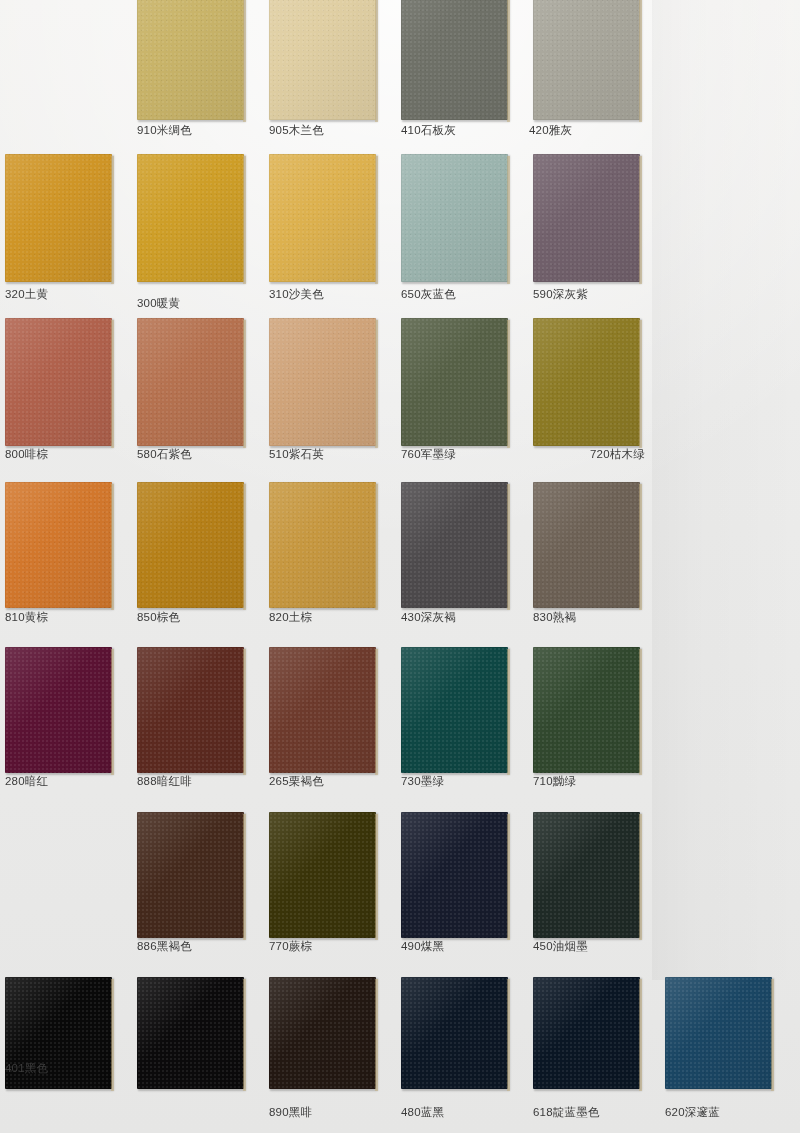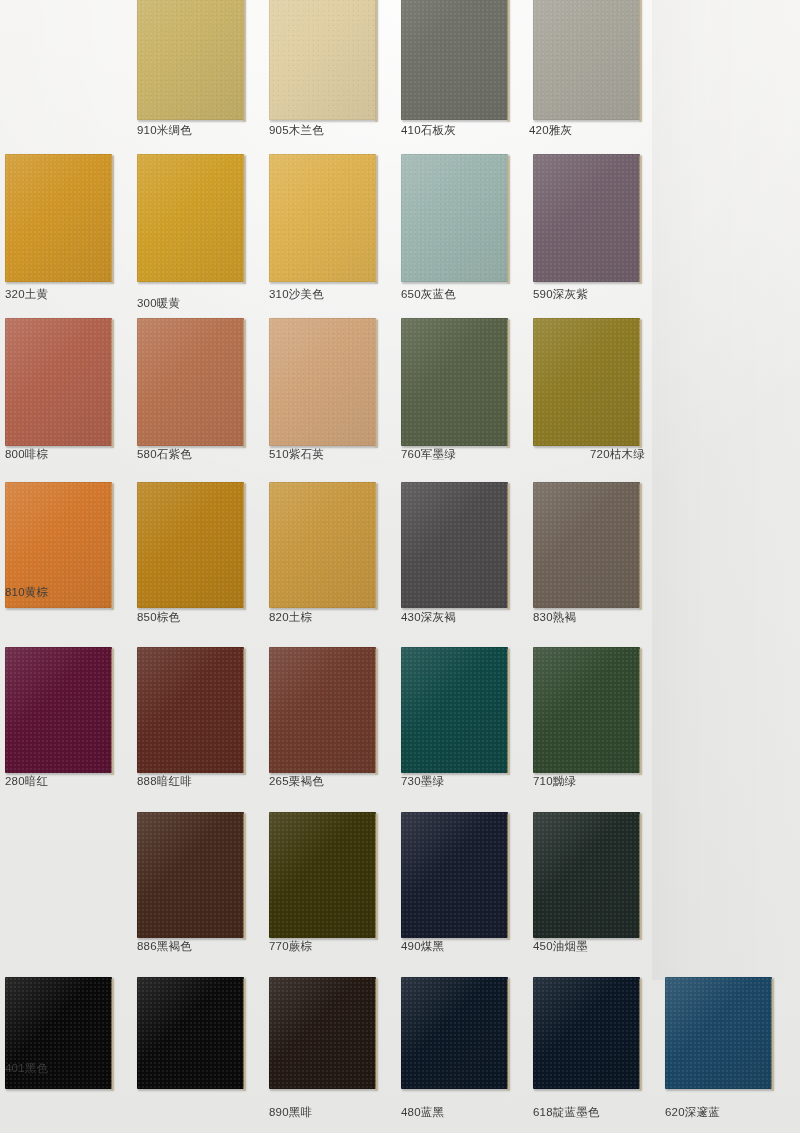--- a/index.html
+++ b/index.html
@@ -208,21 +208,21 @@
         </div>
       </div>
       <div class="chip-label" style="left: 556px; top: 448px; margin-left: 34px;">720枯木绿</div>
       <div class="swatch-cell" style="left: 5px; top: 482px; width: 107px; height: 126px;">
         <div class="chip" title="810黄棕" style="width: 107px; height: 126px; background: rgb(210, 119, 44);">
           <div class="grain"></div>
           <div class="sheen"></div>
           <div class="edge"></div>
         </div>
       </div>
-      <div class="chip-label" style="left: 5px; top: 586px;">810黄棕</div>
+      <div class="chip-label" style="left: 5px; top: 611px;">810黄棕</div>
       <div class="swatch-cell" style="left: 137px; top: 482px; width: 107px; height: 126px;">
         <div class="chip" title="850棕色" style="width: 107px; height: 126px; background: rgb(181, 127, 23);">
           <div class="grain"></div>
           <div class="sheen"></div>
           <div class="edge"></div>
         </div>
       </div>
       <div class="chip-label" style="left: 137px; top: 611px;">850棕色</div>
       <div class="swatch-cell" style="left: 269px; top: 482px; width: 107px; height: 126px;">
         <div class="chip" title="820土棕" style="width: 107px; height: 126px; background: rgb(198, 151, 63);">

